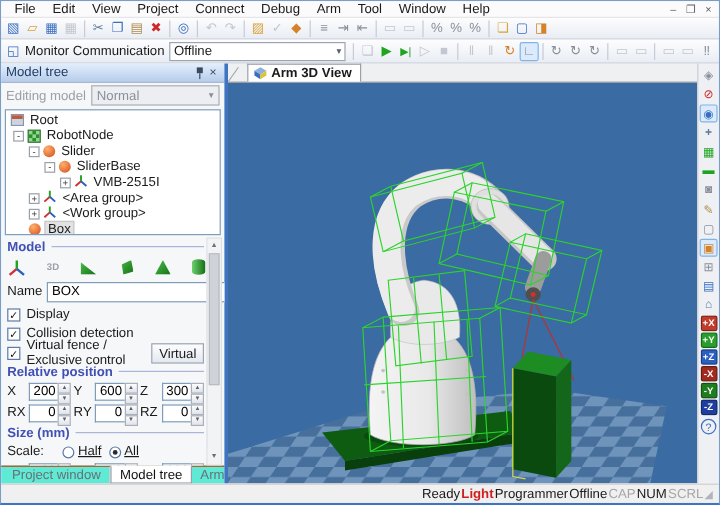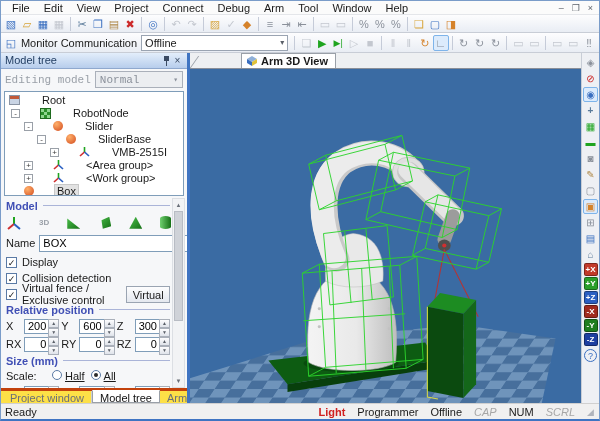--- a/index.html
+++ b/index.html
@@ -34,29 +34,29 @@
   .right { flex:1; display:flex; flex-direction:column; min-width:0; }
   .rtools { width:18px; background:#eef0f4; border-left:1px solid #c8cdd6; display:flex; flex-direction:column; align-items:center; padding-top:2px; gap:1px; }
 
   
   .phead { height:16px; background:linear-gradient(#e3eefb,#b7cdec); border-bottom:1px solid #8fa8ce; display:flex; align-items:center; padding:0 4px; color:#1e3a5f; }
   .phead .t { flex:1; }
   .phead .pin { width:11px; text-align:center; color:#3a4a63; cursor:default; }
   .phead .cls { width:11px; text-align:center; color:#3a4a63; cursor:default; font-size:10px; }
   .pin svg { display:block; margin:2px auto 0; }
 
-  .editrow { height:22px; display:flex; align-items:center; padding:0 4px; gap:4px;font-family:Liberation Mono, monospace; }
+  .editrow { height:22px; display:flex; align-items:center; padding:0 4px; gap:4px; }
   .editrow .lbl { color:#9aa0a8; }
   .editrow .combo { flex:1; height:17px; background:#eceef1; border:1px solid #aab0ba; color:#8a909a; display:flex; align-items:center; padding:0 4px; }
   .editrow .combo .val { flex:1; }
   .editrow .combo .arr { font-size:8px; }
 
   
   .tree { height:106px; margin:0 3px; background:#fff; border:1px solid #7f9db9; overflow:hidden; padding-top:2px; }
-  .trow { height:13px; display:flex; align-items:center; gap:20px; white-space:nowrap; }
+  .trow { height:13px; display:flex; align-items:center; gap:3px; white-space:nowrap; }
   .trow .texp { width:9px; height:9px; border:1px solid #9aa0a8; background:#fff; font-size:8px; line-height:7px; text-align:center; color:#3a3a3a; flex:none; }
   .trow .tlabel { padding:0 2px; }
   .trow.selected .tlabel { background:#e2e2e2; border:1px solid #c8c8c8; }
   .ticon { flex:none; }
   .t-root { width:11px; height:10px; background:linear-gradient(#c25a3a 0 3px, #c9d4e4 3px); border:1px solid #8a94a4; }
   .t-node { width:11px; height:11px; background:repeating-conic-gradient(#2a8f2a 0 25%, #8fd68f 0 50%); background-size:6px 6px; border:1px solid #1e6a1e; }
   .t-ball { width:10px; height:10px; border-radius:50%; background:radial-gradient(circle at 35% 30%, #ffb06a, #d24a1e); }
 
   
   .groups { height:194px; position:relative; padding:2px 17px 0 5px; overflow:hidden; }
@@ -98,49 +98,49 @@
   
   .frow { display:flex; align-items:center; gap:2px; height:17px; margin:1px 0; }
   .fld { display:flex; align-items:center; flex:1; gap:2px; }
   .fld .flbl { width:16px; }
   .fbox { display:flex; flex:1; }
   .fbox input { width:100%; height:15px; border:1px solid #7f9db9; border-right:none; font:11px "Liberation Sans",sans-serif; text-align:right; padding:0 2px; }
   .spin { width:11px; height:15px; display:flex; flex-direction:column; flex:none; }
   .spin i { flex:1; font-style:normal; font-size:5px; line-height:7px; text-align:center; color:#5a5f68; background:linear-gradient(#fdfdfe,#dfe3ea); border:1px solid #aab0ba; cursor:default; }
   .scalerow { display:flex; align-items:center; gap:6px; height:14px; margin:1px 0 2px; }
   .scalerow .slbl { width:40px; }
-  .radio { display:flex; align-items:flex-start; gap:3px; cursor:default;text-decoration:underline; }
+  .radio { display:flex; align-items:flex-end; gap:3px; cursor:default;text-decoration:underline; }
   .rdot { width:10px; height:10px; border:1px solid #5a7aa5; border-radius:50%; background:#fff; position:relative; flex:none; }
   .rdot.on::after { content:""; position:absolute; left:2px; top:2px; width:4px; height:4px; border-radius:50%; background:#2a2a2a; }
 
   
-  .btabs { height:15px; display:flex; background:#fde047; border-top:3px solid #c2410c; padding-left:2px; }
+  .btabs { height:15px; display:flex; background:#5eead4; border-top:1px solid #c2410c; padding-left:2px; }
   .btab { padding:0 7px; line-height:14px; color:#6a6f78; border-right:1px solid #d0d0d0; cursor:default; white-space:nowrap; }
   .btab.active { background:#fff; color:#111; border:1px solid #9aa0a8; border-top:1px solid #fff; margin-top:-1px; line-height:15px; }
 
   
   .vtabstrip { height:16px; background:#eef0f2; border-bottom:1px solid #8a8f98; display:flex; align-items:flex-end; padding-left:4px; }
   .vslash { width:10px; height:12px; border-left:1px solid #9aa0a8; transform:skewX(-35deg); margin-right:2px; }
-  .vtab { display:flex; align-items:center; gap:3px; background:#fff; border:1px solid #9aa0a8; border-bottom:none; padding:1px 7px 1px 4px; font-weight:bold; cursor:default;margin-left:35px; }
+  .vtab { display:flex; align-items:center; gap:3px; background:#fff; border:1px solid #9aa0a8; border-bottom:none; padding:1px 7px 1px 4px; font-weight:bold; cursor:default; }
   .scene { flex:1; min-height:0; cursor:crosshair; }
   .scene svg { display:block; width:100%; height:100%; }
 
   
   .rti { width:15px; height:15px; display:flex; align-items:center; justify-content:center; font-size:10px; border:1px solid transparent; border-radius:2px; cursor:default; }
   .rti.sel { border:1px solid #7eb4ea; background:#dcebfc; }
   .axbtn { width:14px; height:13px; color:#fff; font-size:8px; font-weight:bold; display:flex; align-items:center; justify-content:center; border-radius:2px; border:1px solid rgba(0,0,0,.35); cursor:default; }
   .ax-px{background:#c23a2a}.ax-py{background:#2a9e2a}.ax-pz{background:#2a5fc2}
   .ax-nx{background:#a02a1e}.ax-ny{background:#1e7e1e}.ax-nz{background:#1e3fa0}
   .helpbtn { width:13px; height:13px; border-radius:50%; border:1px solid #3a6fc0; color:#3a6fc0; font-size:9px; display:flex; align-items:center; justify-content:center; margin-top:2px; cursor:default; }
 
   
-  .statusbar { height:16px; background:#f0f0f0; border-top:1px solid #d0d0d0; display:flex; align-items:center; padding:0 4px; gap:12px; }
+  .statusbar { height:16px; background:#f0f0f0; border-top:1px solid #d0d0d0; display:flex; align-items:center; padding:0 4px; gap:1px;text-align:right; }
   .sb-ready { flex:1; }
   .sb-light { color:#d02020; font-weight:bold; }
-  .sb-dim { color:#a6a6a6;font-style:italic; }
+  .sb-dim { color:#a6a6a6; }
   .sb-grip { color:#b0b4bc; font-size:9px; padding-right:1px; }
 </style>
 </head>
 <body>
 
 <div class="win">
 
   <div class="menubar">
     <span class="menu-item">File</span>
     <span class="menu-item">Edit</span>

